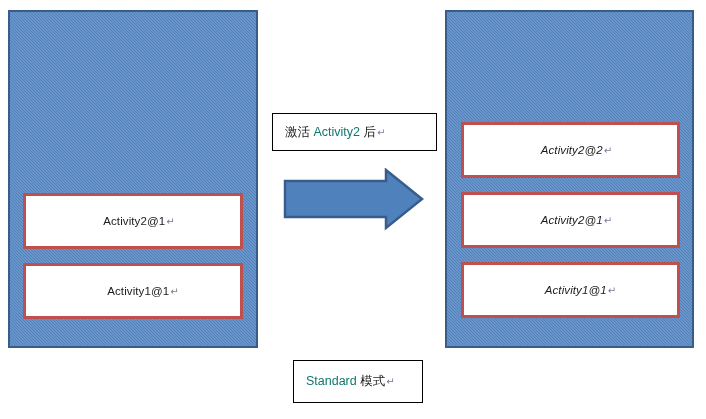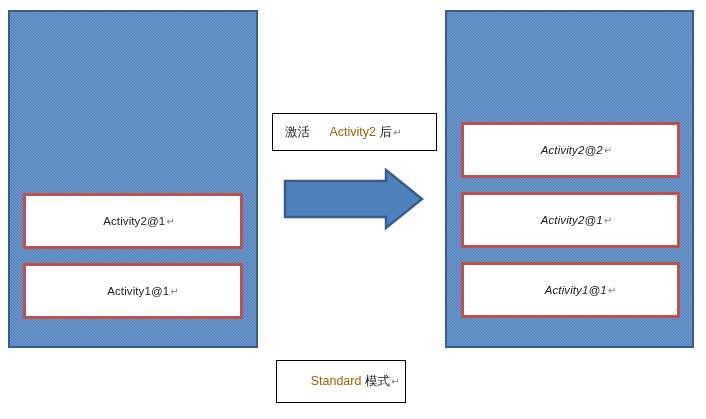--- a/index.html
+++ b/index.html
@@ -65,21 +65,21 @@
     box-sizing: border-box;
     display: flex;
     align-items: center;
   }
   .caption-text {
     font-size: 12.5px;
     color: #1a1a1a;
     white-space: nowrap;
     padding-left: 12px;
   }
-  .caption-text .en { color: #a16207; margin-left: 16px; }
+  .caption-text .en { color: #0f766e; }
   .caption-text .cr {
     color: #7a7a9a;
     font-size: 10px;
     padding-left: 1px;
   }
 
   
   .arrow-wrap {
     position: absolute;
   }
@@ -119,17 +119,17 @@
   <div class="caption-box" style="left:272px; top:113px; width:165px; height:38px;">
     <span class="caption-text"><span>激活 </span><span class="en">Activity2</span><span> 后</span><span class="cr">↵</span></span>
   </div>
 
   <div class="arrow-wrap" style="left:283px; top:168px;">
     <svg width="142" height="64" viewBox="0 0 142 64">
       <polygon points="2,13 103,13 103,2 139,31 103,60 103,49 2,49" fill="#4f81bd" stroke="#385d8a" stroke-width="2.5" stroke-linejoin="miter"></polygon>
     </svg>
   </div>
 
-  <div class="caption-box" style="left:276px; top:360px; width:130px; height:43px;justify-content:center;">
+  <div class="caption-box" style="left:293px; top:360px; width:130px; height:43px;">
     <span class="caption-text"><span class="en">Standard</span><span> 模式</span><span class="cr">↵</span></span>
   </div>
 
 </div>
 
 </body></html>

